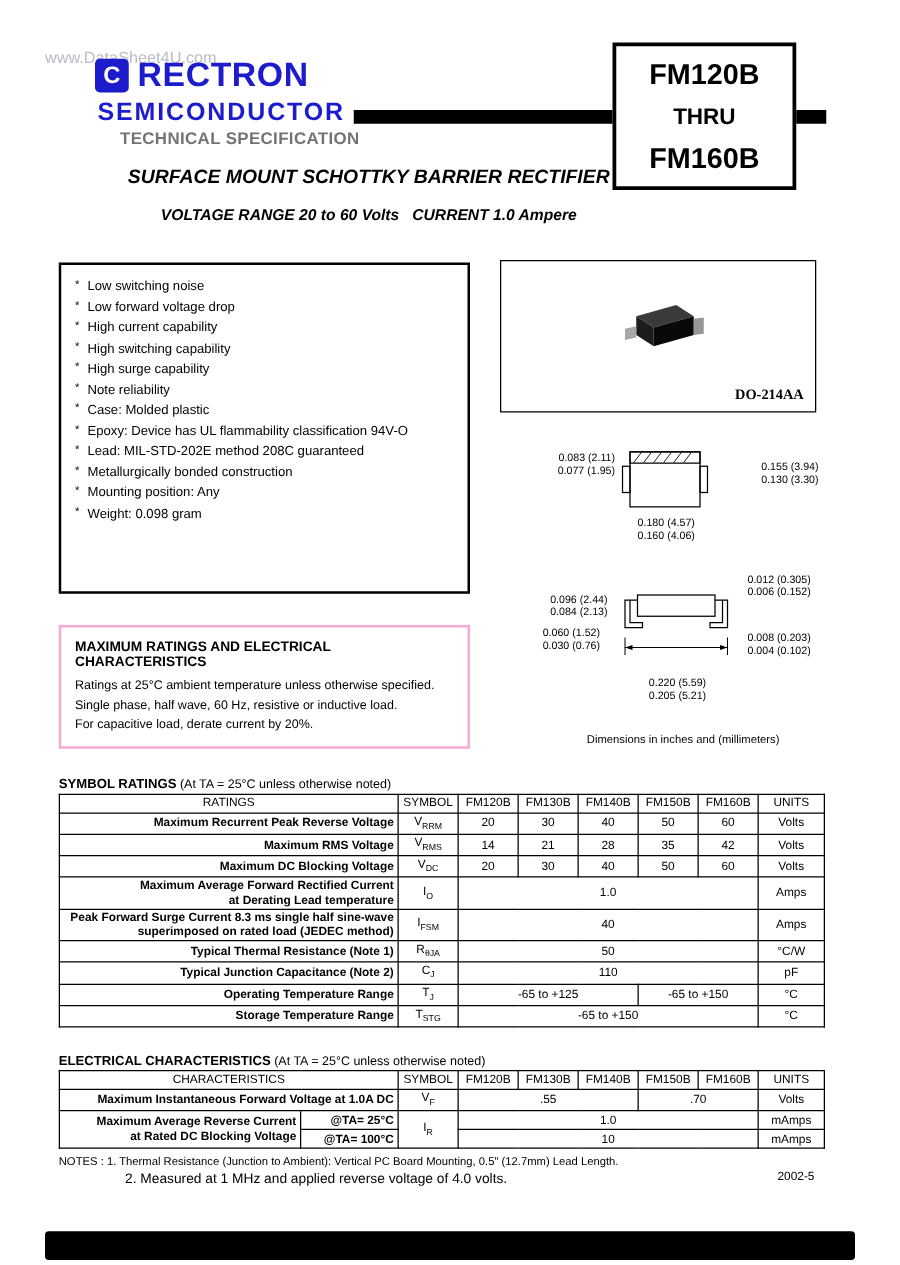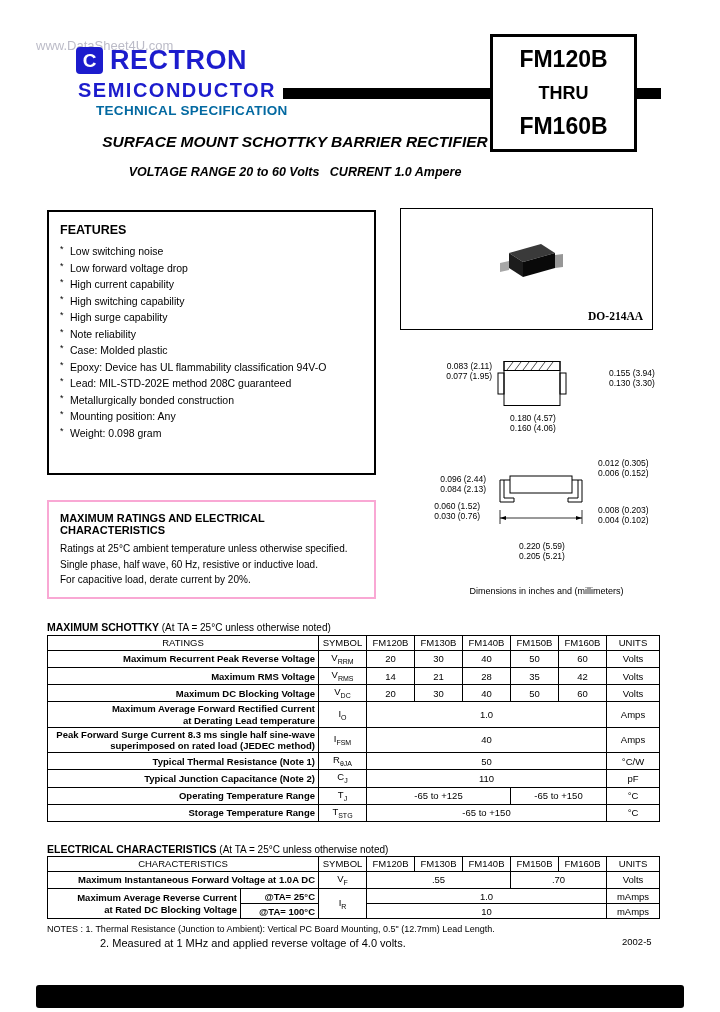--- a/index.html
+++ b/index.html
@@ -9,21 +9,21 @@
   .abs { position:absolute; }
 
   
   .watermark { left:36px; top:38px; font-size:13px; color:#bcbcc8; }
   .logo-icon { left:76px; top:47px; width:27px; height:27px; background:#1c1ccd; color:#fff;
                font-weight:bold; font-size:19px; display:flex; align-items:center;
                justify-content:center; border-radius:4px; }
   .brand-name { left:110px; top:45px; font-size:27px; font-weight:bold; color:#1c1ccd; letter-spacing:.5px; }
   .brand-line2 { left:78px; top:79px; font-size:20px; font-weight:bold; color:#1c1ccd; letter-spacing:1.5px; }
   .header-bar { left:283px; top:88px; width:378px; height:11px; background:#000; z-index:1; }
-  .brand-line3 { left:96px; top:103px; font-size:13.5px; font-weight:bold; color:#0369a1; letter-spacing:.3px; }
+  .brand-line3 { left:96px; top:103px; font-size:13.5px; font-weight:bold; color:#737373; letter-spacing:.3px; }
   .part-box { left:490px; top:34px; width:147px; height:118px; border:3px solid #000; background:#fff;
               display:flex; flex-direction:column; align-items:center; justify-content:space-evenly; z-index:2; }
   .part-line { font-size:23px; font-weight:bold; }
   .part-thru { font-size:18px; font-weight:bold; }
   .doc-title { left:40px; top:133px; width:510px; text-align:center; font-size:15.5px; font-weight:bold; font-style:italic; }
   .doc-subtitle { left:40px; top:165px; width:510px; text-align:center; font-size:12.5px; font-weight:bold;
                   font-style:italic; white-space:pre; }
 
   
   .features-box { left:47px; top:210px; width:329px; height:265px; border:2px solid #000; padding:11px 8px 8px 11px; }
@@ -80,21 +80,20 @@
   <div class="abs part-box">
     <div class="part-line">FM120B</div>
     <div class="part-thru">THRU</div>
     <div class="part-line">FM160B</div>
   </div>
 
   <div class="abs doc-title">SURFACE MOUNT SCHOTTKY BARRIER RECTIFIER</div>
   <div class="abs doc-subtitle">VOLTAGE RANGE 20 to 60 Volts   CURRENT 1.0 Ampere</div>
 
   <div class="abs features-box">
-    <div class="box-heading">FEATURES</div>
     <ul class="feat-list">
       <li>Low switching noise</li>
       <li>Low forward voltage drop</li>
       <li>High current capability</li>
       <li>High switching capability</li>
       <li>High surge capability</li>
       <li>Note reliability</li>
     </ul>
     <ul class="feat-list">
       <li>Case: Molded plastic</li>
@@ -178,21 +177,21 @@
     </div>
     <div class="dim c" style="left:110px; top:333px; width:64px;">
       <div>0.220 (5.59)</div>
         <div>0.205 (5.21)</div>
     </div>
 
     <div class="abs dims-note">Dimensions in inches and (millimeters)</div>
   </div>
 
   <div class="abs sec-title t-max-title">
-    <span class="bold">MAXIMUM SCHOTTKY</span>
+    <span class="bold">SYMBOL RATINGS</span>
     <span>(At TA = 25°C unless otherwise noted)</span>
   </div>
 
   <table class="abs dtable t-max">
     <colgroup>
       <col style="width:271px">
         <col style="width:48px">
       <col style="width:48px">
         <col style="width:48px">
         <col style="width:48px">

